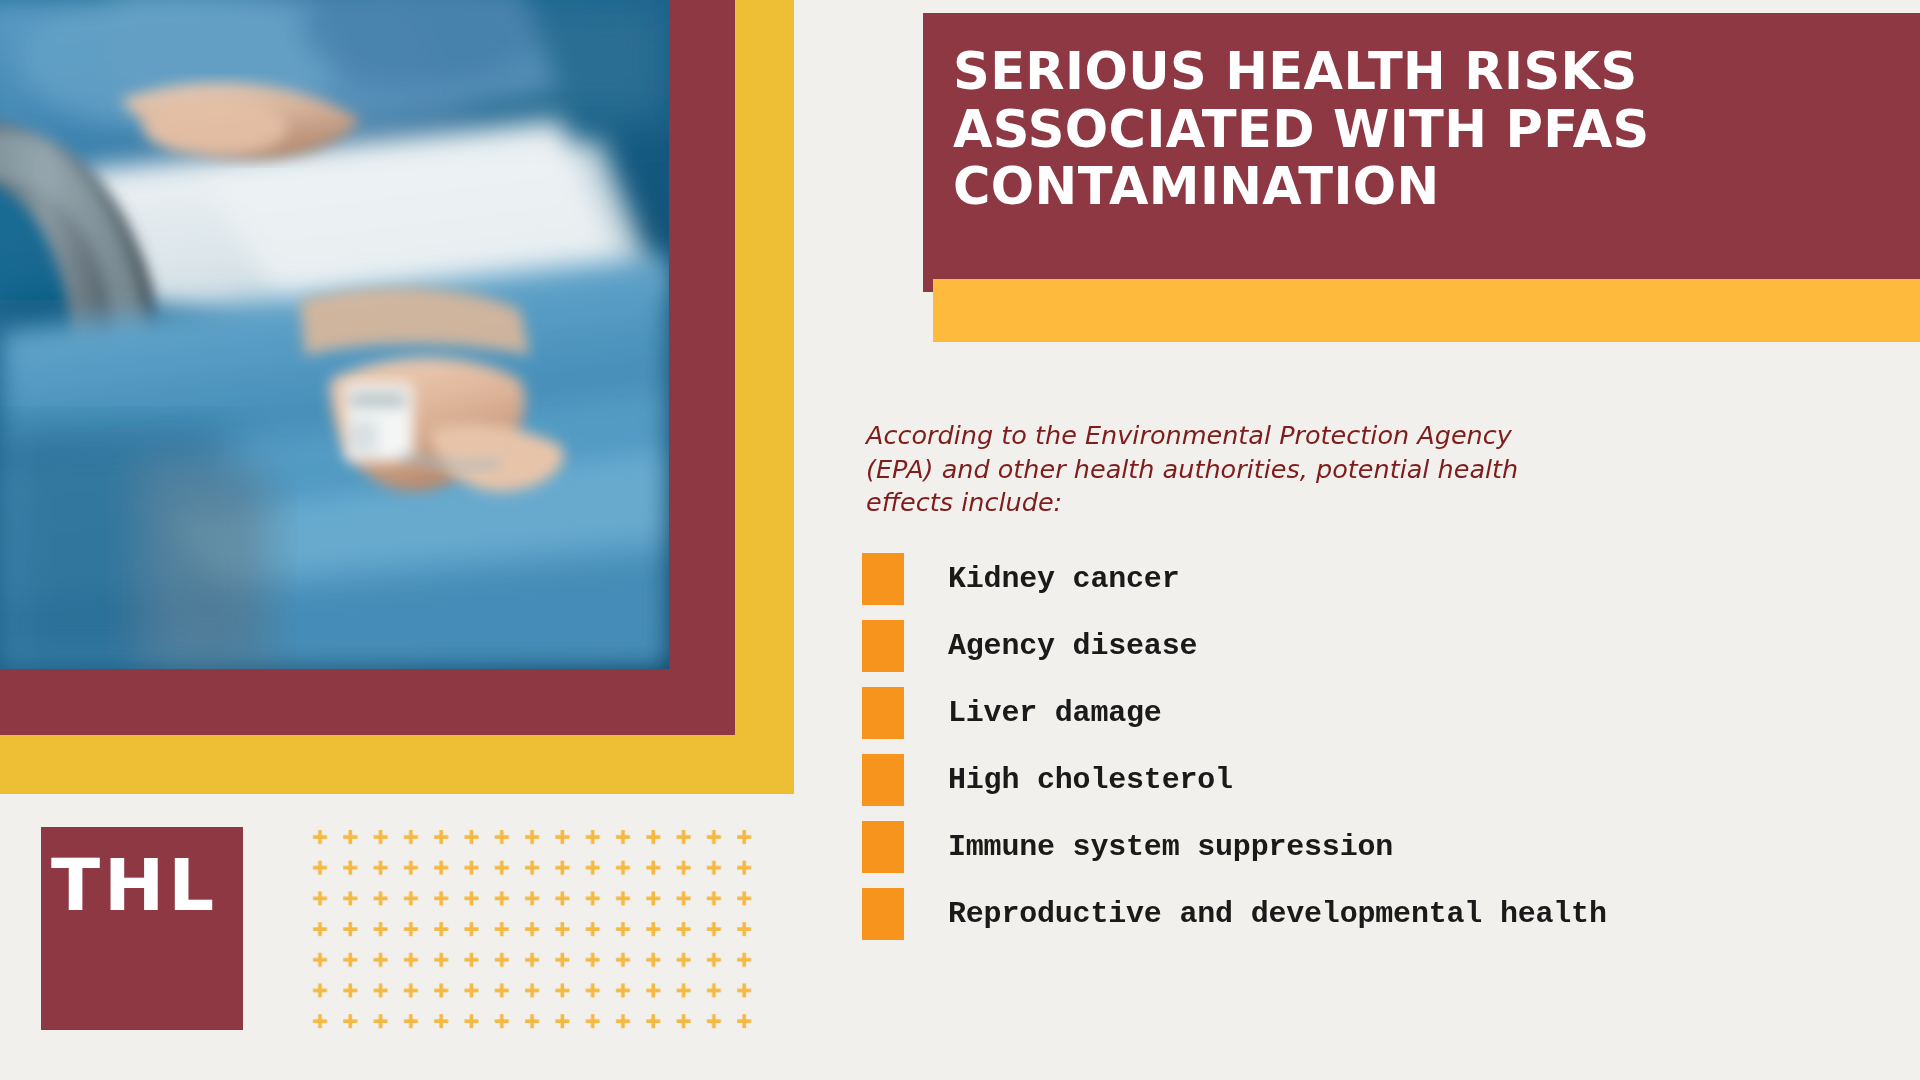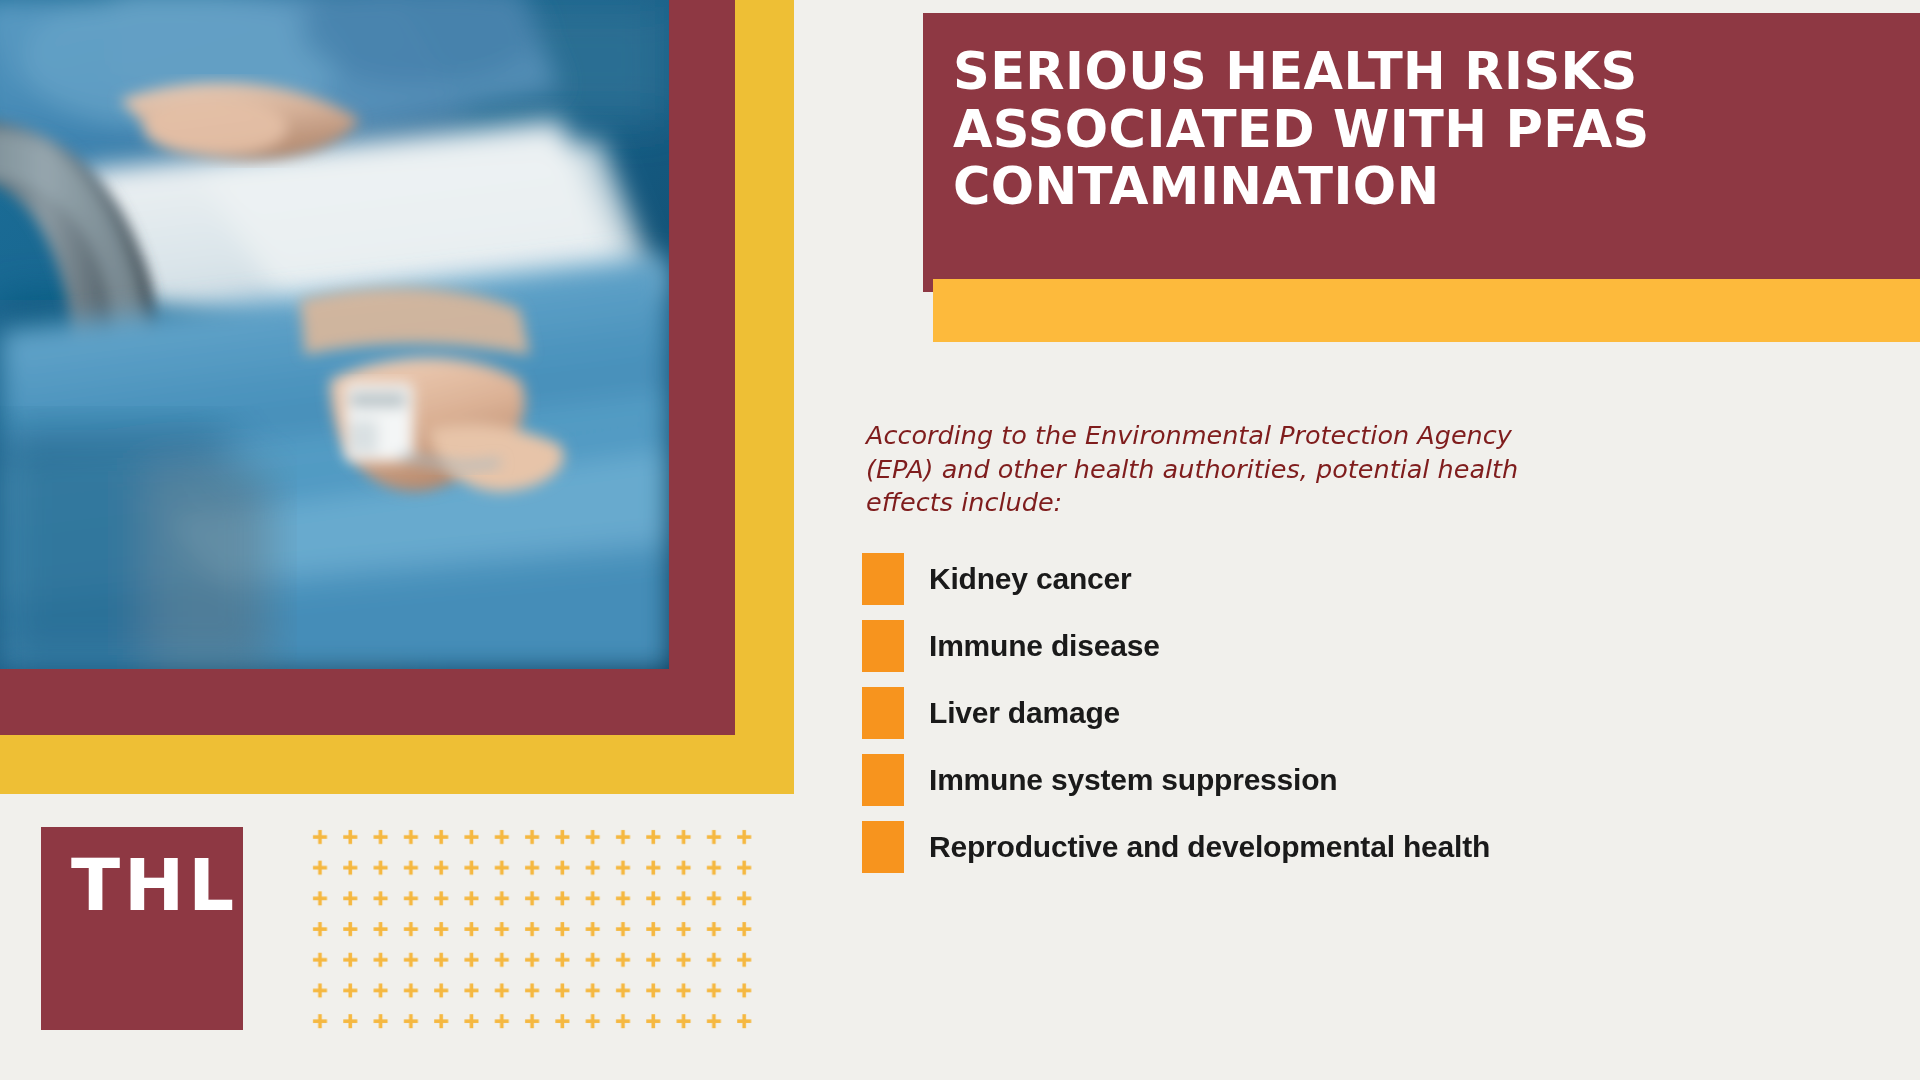--- a/index.html
+++ b/index.html
@@ -26,21 +26,21 @@
     background:#15506e;
   }
   #hero-photo svg{ display:block; width:669px; height:669px; }
 
   
   #logo-badge{
     position:absolute; left:41px; top:827px; width:202px; height:203px;
     background:#8e3843;
   }
   #logo-text{
-    position:absolute; left:30px; top:22px;
+    position:absolute; left:10px; top:22px;
     color:#ffffff;
     font-family:"DejaVu Sans", sans-serif;
     font-weight:bold;
     font-size:72px;
     letter-spacing:4px;
     line-height:1;
   }
 
   
   #plus-pattern{
@@ -88,22 +88,22 @@
     display:flex;
     align-items:center;
     height:67px;
   }
   .risk-swatch{
     width:42px; height:52px;
     background:#f7941e;
     flex:0 0 42px;
   }
   .risk-label{
-    margin-left:25px;
-    font-family:Liberation Sans, sans-serif;
+    margin-left:44px;
+    font-family:Liberation Mono, monospace;
     font-weight:bold;
     font-size:30px;
     color:#1a1a1a;
     white-space:nowrap;
     letter-spacing:-0.2px;
   }
 </style>
 </head>
 <body>
 
@@ -237,27 +237,31 @@
 
 <p id="intro-paragraph">According to the Environmental Protection Agency (EPA) and other health authorities, potential health effects include:</p>
 
 <ul id="risk-list">
   <li class="risk-item">
     <span class="risk-swatch"></span>
     <span class="risk-label">Kidney cancer</span>
   </li>
   <li class="risk-item">
     <span class="risk-swatch"></span>
-    <span class="risk-label">Immune disease</span>
+    <span class="risk-label">Agency disease</span>
   </li>
   <li class="risk-item">
     <span class="risk-swatch"></span>
     <span class="risk-label">Liver damage</span>
   </li>
   <li class="risk-item">
     <span class="risk-swatch"></span>
+    <span class="risk-label">High cholesterol</span>
+  </li>
+  <li class="risk-item">
+    <span class="risk-swatch"></span>
     <span class="risk-label">Immune system suppression</span>
   </li>
   <li class="risk-item">
     <span class="risk-swatch"></span>
     <span class="risk-label">Reproductive and developmental health</span>
   </li>
 </ul>
 
 </body></html>

